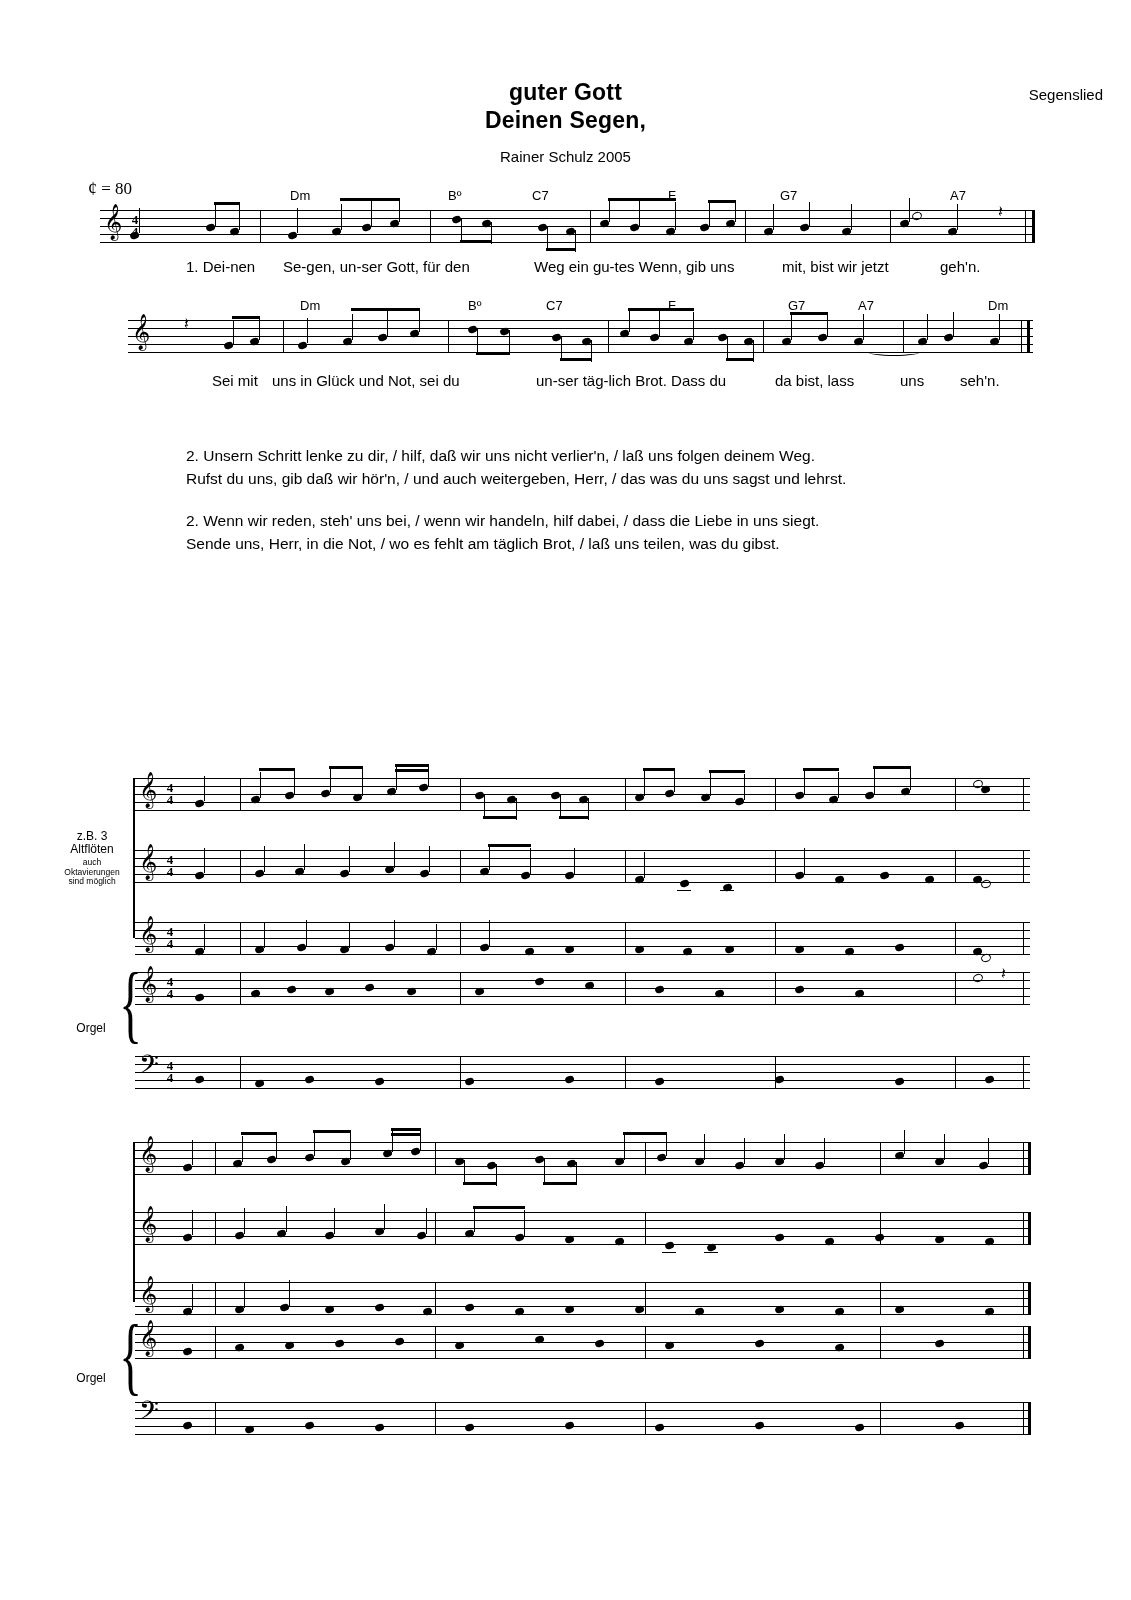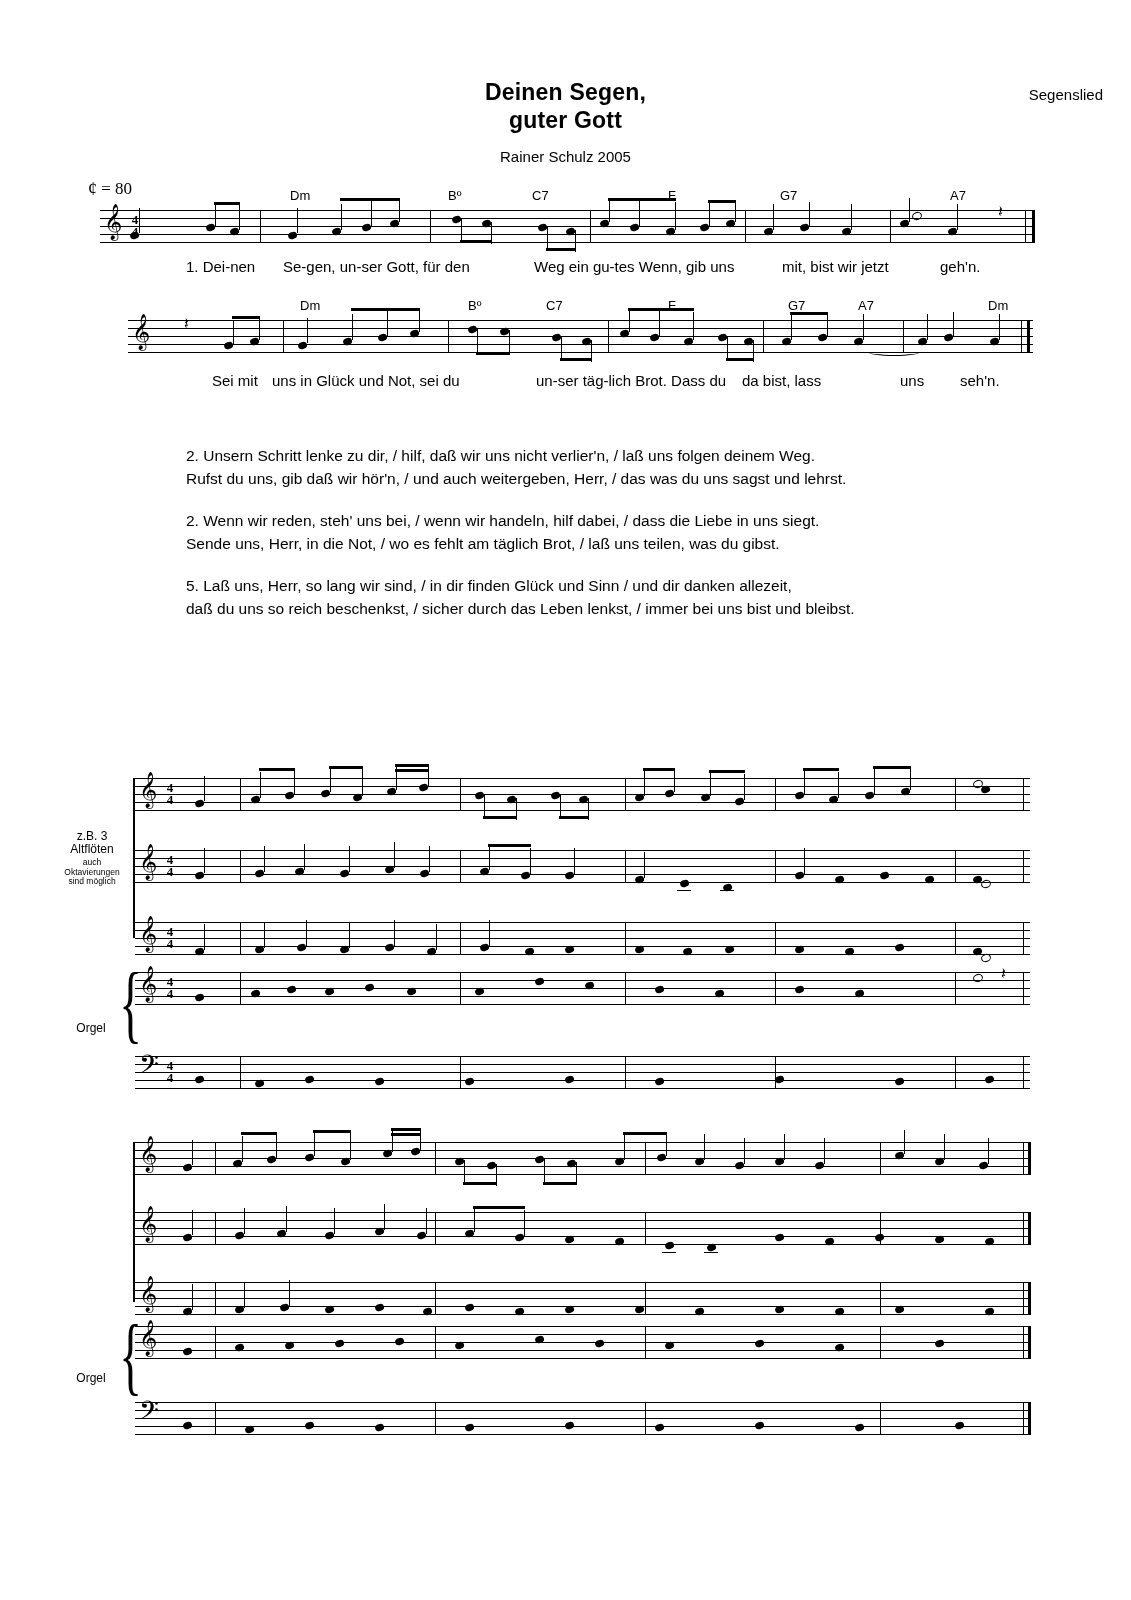--- a/index.html
+++ b/index.html
@@ -192,22 +192,22 @@
     border-radius: 50%;
     height: 7px;
   }
 </style>
 </head>
 <body>
 
 <div class="sheet">
 
   <div class="title-block">
+    <div class="title-line">guter Gott</div>
     <div class="title-line">Deinen Segen,</div>
-    <div class="title-line">guter Gott</div>
   </div>
   <div class="composer">Rainer Schulz 2005</div>
   <div class="genre">Segenslied</div>
   <div class="tempo">
     <span class="cut">¢</span>
     <span>= 80</span>
   </div>
 
   <div class="system" style="left:100px; top:210px; width:935px; height:34px;">
     <div class="staff">
@@ -384,36 +384,32 @@
     <div class="slur" style="left:740px; top:28px; width:52px;"></div>
     <div class="notehead" style="left:816px; top:14px;"></div>
     <div class="stem" style="left:825px; top:-8px; height:24px;"></div>
     <div class="notehead" style="left:862px; top:18px;"></div>
     <div class="stem" style="left:871px; top:-6px; height:26px;"></div>
   </div>
 
   <div class="lyric" style="left:212px; top:372px;">Sei mit</div>
   <div class="lyric" style="left:272px; top:372px;">uns in Glück und Not, sei du</div>
   <div class="lyric" style="left:536px; top:372px;">un-ser täg-lich Brot. Dass du</div>
-  <div class="lyric" style="left:742px; top:372px;">da bist, lass</div>
+  <div class="lyric" style="left:775px; top:372px;">da bist, lass</div>
   <div class="lyric" style="left:900px; top:372px;">uns</div>
   <div class="lyric" style="left:960px; top:372px;">seh'n.</div>
 
   <div class="verses">
     <div class="verse">
       <div>2. Unsern Schritt lenke zu dir, / hilf, daß wir uns nicht verlier'n, / laß uns folgen deinem Weg.</div>
       <div>Rufst du uns, gib daß wir hör'n, / und auch weitergeben, Herr, / das was du uns sagst und lehrst.</div>
     </div>
     <div class="verse">
       <div>2. Wenn wir reden, steh' uns bei, / wenn wir handeln, hilf dabei, / dass die Liebe in uns siegt.</div>
       <div>Sende uns, Herr, in die Not, / wo es fehlt am täglich Brot, / laß uns teilen, was du gibst.</div>
-    </div>
-    <div class="verse">
-      <div>5. Laß uns, Herr, so lang wir sind, / in dir finden Glück und Sinn / und dir danken allezeit,</div>
-      <div>daß du uns so reich beschenkst, / sicher durch das Leben lenkst, / immer bei uns bist und bleibst.</div>
     </div>
   </div>
 
   <div style="position:absolute; left:0; top:760px; width:1131px; height:350px;">
 
     <div class="label-left" style="left:56px; top:70px; width:72px;">
       <div>z.B. 3</div>
       <div>Altflöten</div>
     </div>
     <div class="label-tiny" style="left:52px; top:98px; width:80px;">

